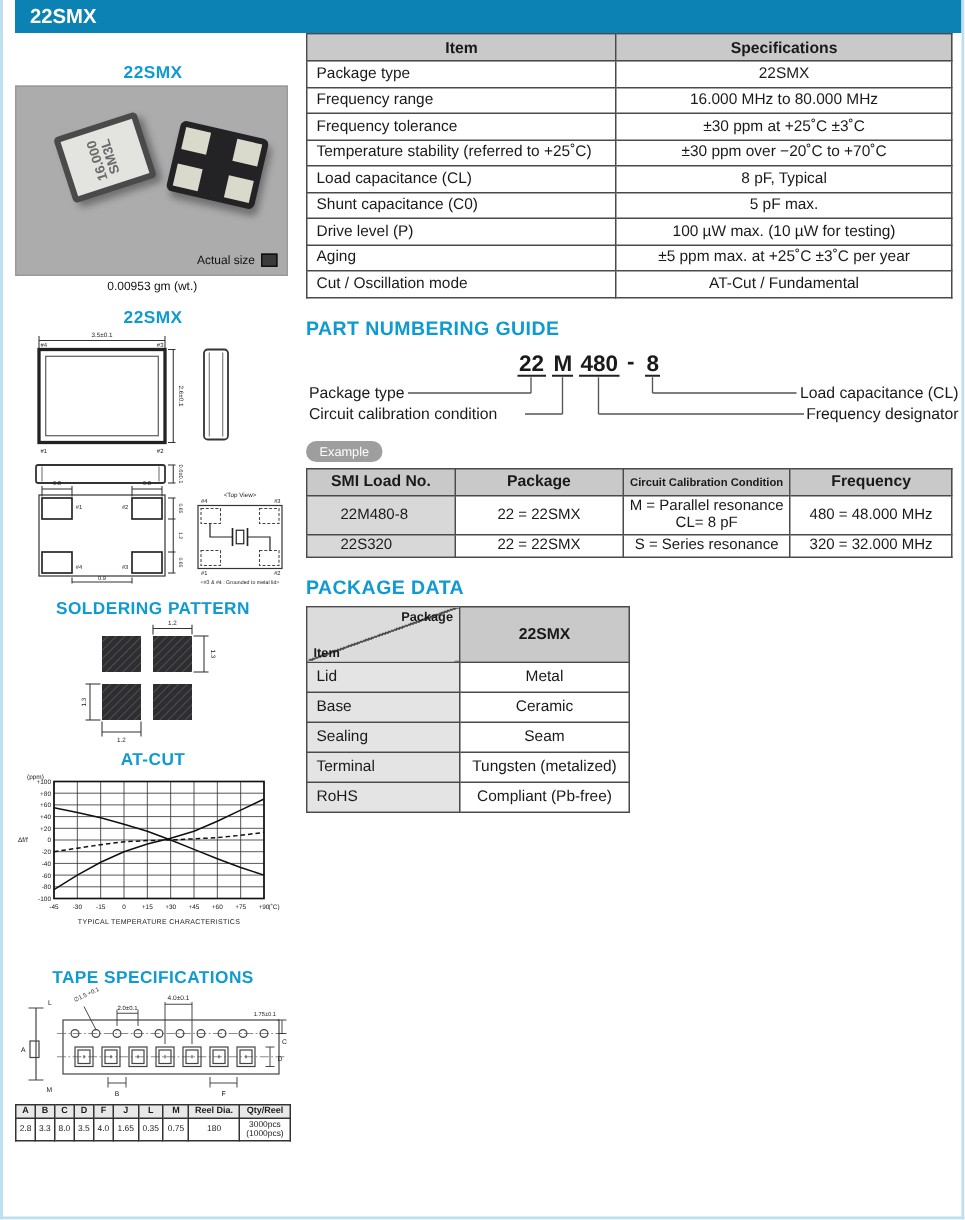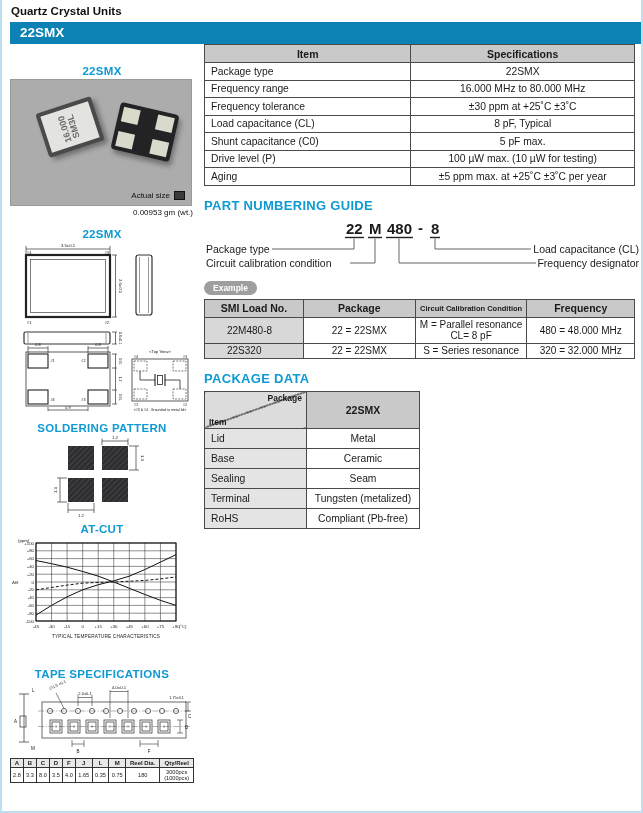--- a/index.html
+++ b/index.html
@@ -30,34 +30,34 @@
                text-align:center; line-height:1.05; white-space:nowrap; }
   .chip-back { position:absolute; left:104px; top:28px; width:60px; height:48px;
                background:#232326; border-radius:4px; transform:rotate(13deg);
                box-shadow:3px 4px 5px rgba(0,0,0,.35); }
   .chip-back .pad { position:absolute; width:17px; height:15px; background:#D9D9CC; }
   .pad.tl { left:4px; top:4px; } .pad.tr { right:4px; top:4px; }
   .pad.bl { left:4px; bottom:4px; } .pad.br { right:4px; bottom:4px; }
   .actual-size { position:absolute; right:6px; bottom:5px; display:flex; align-items:center;
                  gap:4px; font-size:8px; color:#111; }
   .size-square { width:11px; height:9px; background:#3A3A3A; border:1px solid #111; display:inline-block; }
-  .weight { font-size:8px; text-align:right; margin:2px 1px 0 0; color:#111; }
+  .weight { font-size:8px; text-align:center; margin:2px 1px 0 0; color:#111; }
 
   
   table { border-collapse:collapse; width:100%; }
   th, td { border:1px solid #4a4a4a; font-size:10.3px; padding:1.5px 4px;
            text-align:center; white-space:pre-line; }
   th { background:#C9C9C9; font-weight:bold; font-size:10.5px; height:18px; }
   .spec-table { border:1.5px solid #3d3d3d; }
   .spec-table td { height:17.5px; }
   .spec-table td.left, .pkg-table td.left { text-align:left; padding-left:6px; }
   .spec-table col.c1 { width:48%; }
 
   
-  .example-pill { display:inline-block; background:#9E9E9E; color:#fff; font-weight:bold;
+  .example-pill { display:inline-block; background:#9E9E9E; color:#fff; font-weight:normal;
                   font-size:8.5px; border-radius:7px; padding:2px 9px; margin:5px 0 4px 0; }
   .ex-table { border:1.5px solid #3d3d3d; }
   .ex-table th.small { font-size:7.5px; }
   .ex-table td.gray { background:#D8D8D8; text-align:left; padding-left:22px; }
   .ex-table td { font-size:10px; }
 
   
   .pkg-table { width:216px; border:1.5px solid #3d3d3d; }
   .pkg-table td.left { background:#E4E4E4; }
   .pkg-table td { height:20px; font-size:10.3px; }
@@ -72,21 +72,20 @@
   .tape-table th { font-size:6px; height:9px; padding:0 1px; border:.8px solid #333; background:#E8E8E8; }
   .tape-table td { font-size:5.6px; padding:1px; height:15px; border:.8px solid #333; }
 
   svg text { font-family:"Liberation Sans","DejaVu Sans",sans-serif; fill:#1a1a1a; }
   svg { display:block; }
 </style>
 </head>
 <body>
 
 <div class="page">
-  <div class="page-title">Quartz Crystal Units</div>
   <div class="banner">
     <span>22SMX</span>
   </div>
 
   <div class="content">
 
     <div class="col-left">
 
       <div class="sec-h" style="margin-top:21px;">22SMX</div>
       <div class="photo-box">
@@ -441,34 +440,42 @@
             </tr>
             <tr>
               <td class="left">Frequency range</td>
               <td>16.000 MHz to 80.000 MHz</td>
             </tr>
             <tr>
               <td class="left">Frequency tolerance</td>
               <td>±30 ppm at +25˚C ±3˚C</td>
             </tr>
             <tr>
+              <td class="left">Temperature stability (referred to +25˚C)</td>
+              <td>±30 ppm over −20˚C to +70˚C</td>
+            </tr>
+            <tr>
               <td class="left">Load capacitance (CL)</td>
               <td>8 pF, Typical</td>
             </tr>
             <tr>
               <td class="left">Shunt capacitance (C0)</td>
               <td>5 pF max.</td>
             </tr>
             <tr>
               <td class="left">Drive level (P)</td>
               <td>100 µW max. (10 µW for testing)</td>
             </tr>
             <tr>
               <td class="left">Aging</td>
               <td>±5 ppm max. at +25˚C ±3˚C per year</td>
+            </tr>
+            <tr>
+              <td class="left">Cut / Oscillation mode</td>
+              <td>AT-Cut / Fundamental</td>
             </tr>
           </tbody>
       </table>
 
       <div class="sec-h mt">PART NUMBERING GUIDE</div>
 
       
       <svg width="437" height="58" viewBox="0 0 437 58">
         <g font-weight="bold" font-size="15">
           <text x="142" y="16">22</text>

